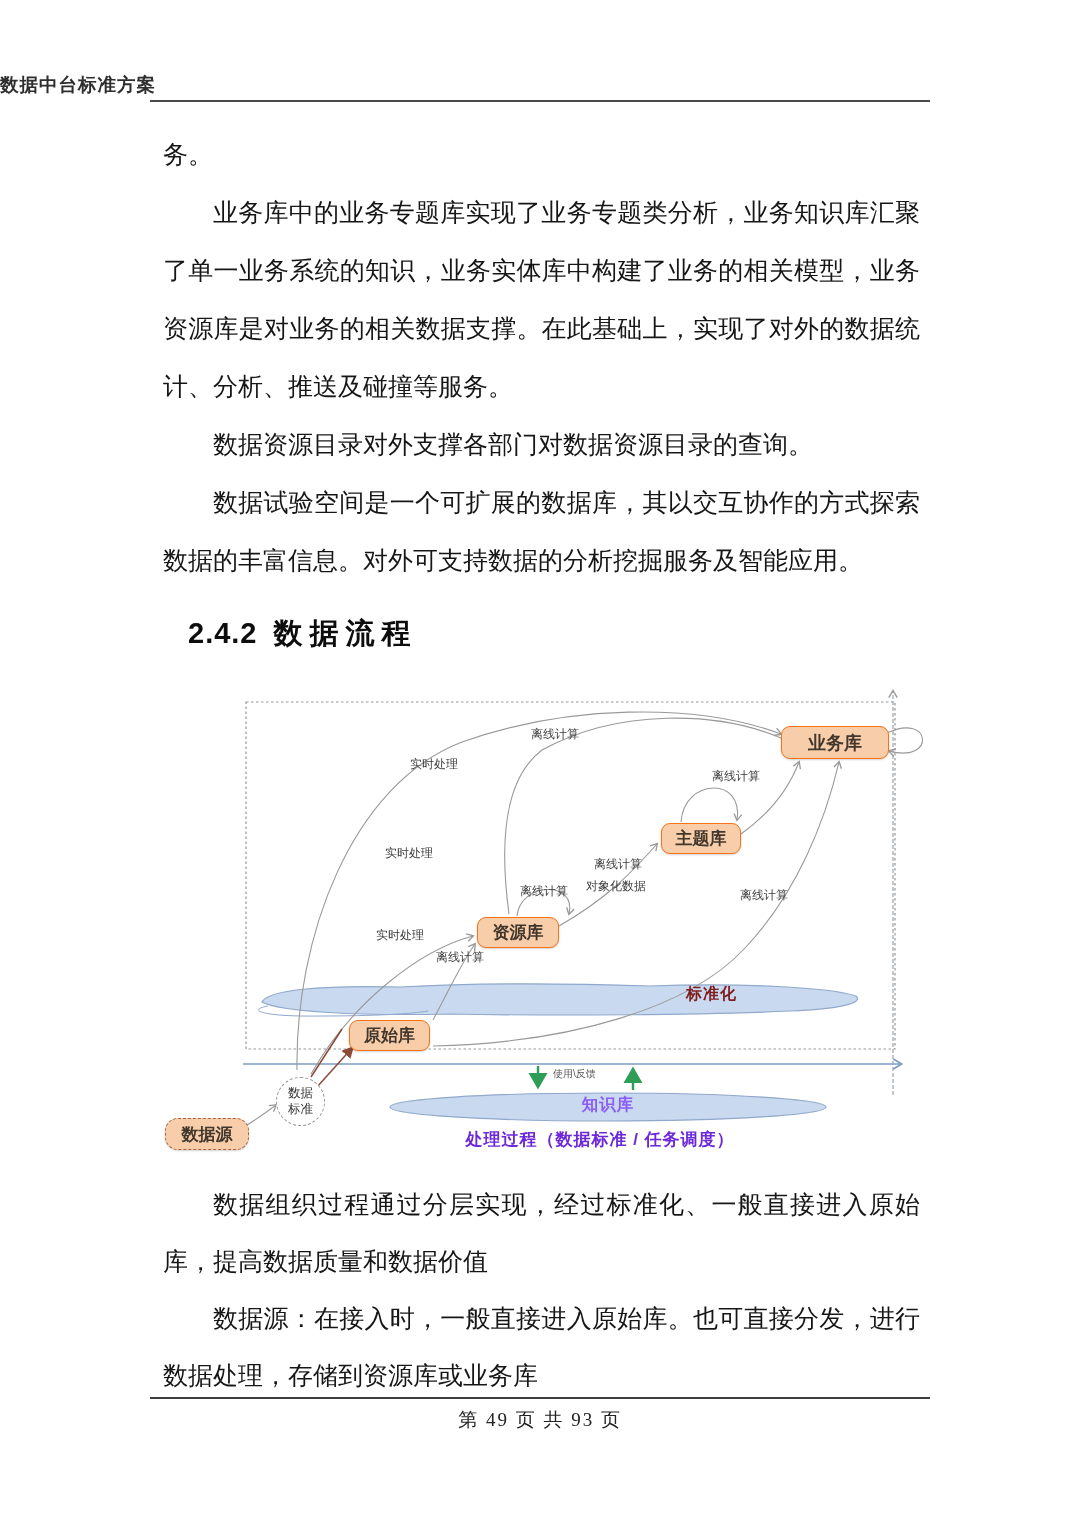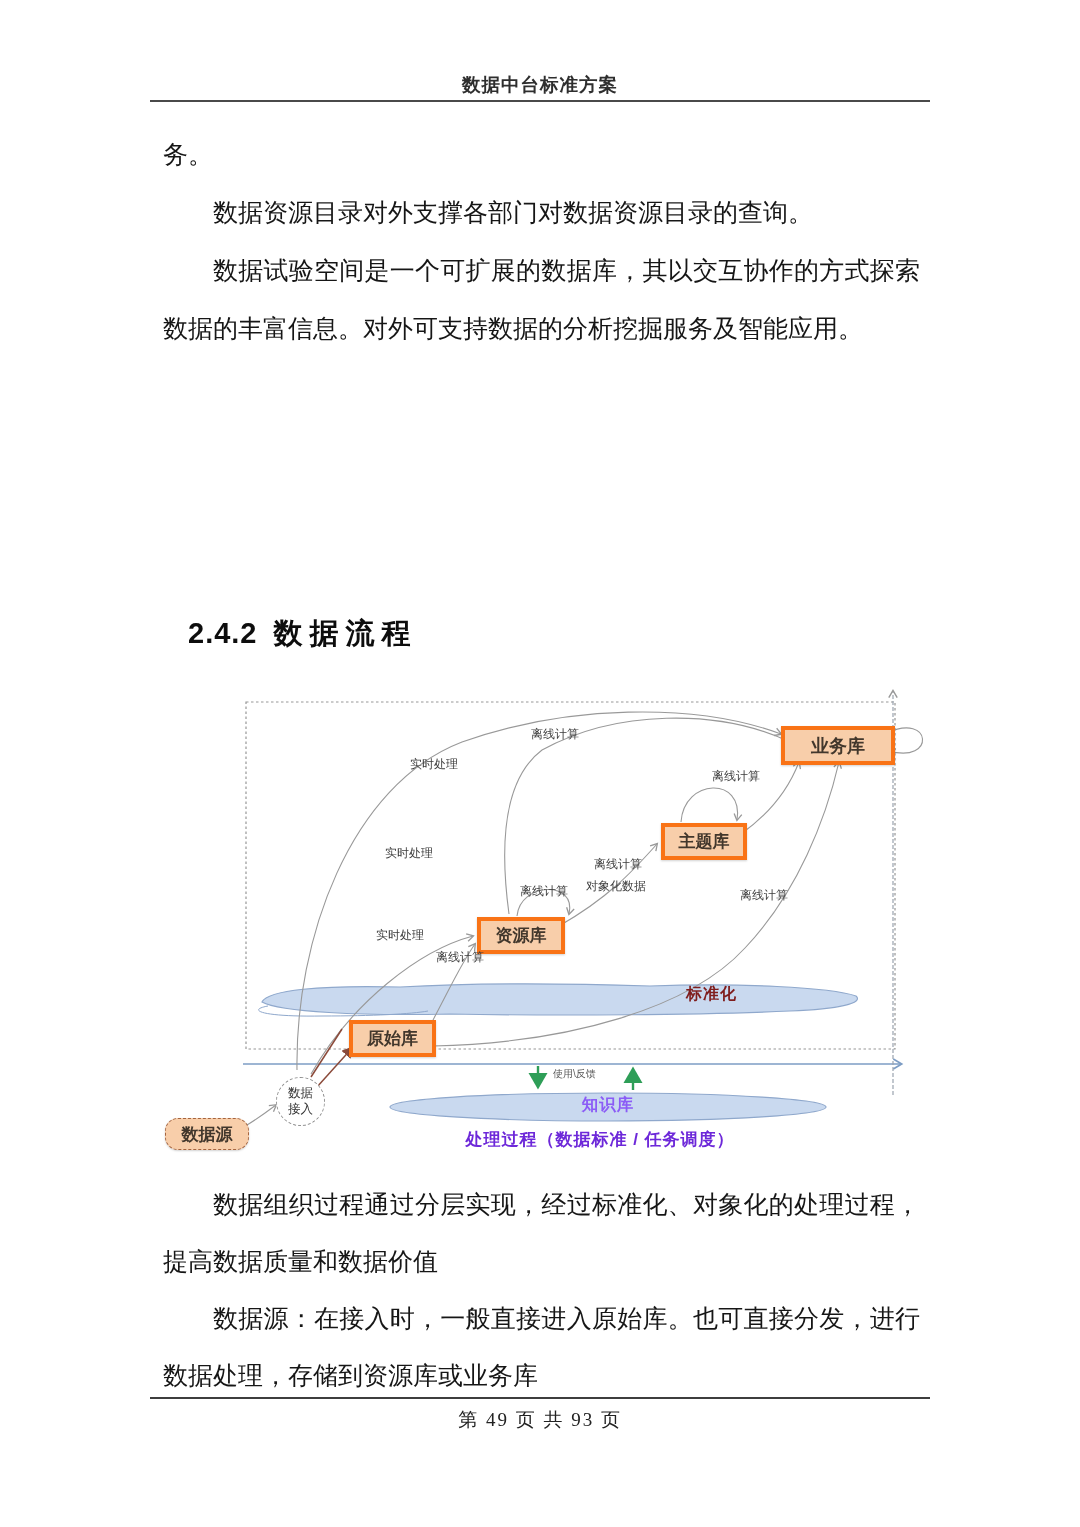--- a/index.html
+++ b/index.html
@@ -1,20 +1,20 @@
 <!DOCTYPE html>
 <html><head>
 <meta charset="utf-8">
 <style>
   html,body{margin:0;padding:0;background:#ffffff;}
   .page{position:relative;width:1080px;height:1527px;background:#ffffff;overflow:hidden;
         font-family:"Liberation Serif",serif;color:#161616;}
 
   
-  .header-title{position:absolute;top:72px;left:0;right:0;text-align:center;
+  .header-title{position:absolute;top:72px;left:0;right:0;text-align:left;
     font-size:18.5px;letter-spacing:1px;color:#2e2e2e;font-weight:600;}
   .header-rule{position:absolute;top:100px;left:150px;width:780px;height:2px;background:#4a4a4a;}
   .footer-rule{position:absolute;top:1397px;left:150px;width:780px;height:2px;background:#3d3d3d;}
   .footer-text{position:absolute;top:1407px;left:0;right:0;text-align:center;
     font-size:19px;letter-spacing:2px;color:#222;}
 
   
   .text-top{position:absolute;top:126px;left:163px;width:757px;
     font-size:25px;line-height:58px;text-align:justify;}
   .text-bottom{position:absolute;top:1176px;left:163px;width:757px;
@@ -22,21 +22,21 @@
   .text-top p,.text-bottom p{margin:0;text-indent:50px;}
   .text-top p.noindent{text-indent:0;}
 
   .section-heading{position:absolute;top:614px;left:188px;
     font-family:"Liberation Sans",sans-serif;font-weight:bold;font-size:29px;color:#0d0d0d;}
   .section-heading .num{margin-right:16px;letter-spacing:1px;}
   .section-heading .ttl{letter-spacing:7px;}
 
   
   .diagram-svg{position:absolute;left:0;top:0;width:1080px;height:1527px;pointer-events:none;}
-  .node{position:absolute;background:#F8CEAA;border:4px solid #f97316;border-radius:0;
+  .node{position:absolute;background:#F8CEAA;border:1px solid #f97316;border-radius:9px;
     display:flex;align-items:center;justify-content:center;
     font-family:"Liberation Sans",sans-serif;font-weight:bold;color:#42372c;
     box-shadow:0 1px 2px rgba(0,0,0,0.18);}
   .node-business{left:781px;top:726px;width:106px;height:31px;font-size:18px;}
   .node-topic{left:661px;top:823px;width:78px;height:29px;font-size:17px;}
   .node-resource{left:477px;top:917px;width:80px;height:29px;font-size:17px;}
   .node-raw{left:349px;top:1020px;width:79px;height:29px;font-size:17px;}
   .node-source{left:165px;top:1118px;width:82px;height:30px;font-size:17px;
     border:1.5px dashed #a5643f;border-radius:13px;}
   .node-access{left:276px;top:1077px;width:47px;height:47px;border-radius:50%;
@@ -67,20 +67,21 @@
 </head>
 <body>
 
 <div class="page">
 
   <div class="header-title">数据中台标准方案</div>
   <div class="header-rule"></div>
 
   <div class="text-top">
     <p class="noindent">务。</p>
+    <p>业务库中的业务专题库实现了业务专题类分析，业务知识库汇聚了单一业务系统的知识，业务实体库中构建了业务的相关模型，业务资源库是对业务的相关数据支撑。在此基础上，实现了对外的数据统计、分析、推送及碰撞等服务。</p>
     <p>数据资源目录对外支撑各部门对数据资源目录的查询。</p>
     <p>数据试验空间是一个可扩展的数据库，其以交互协作的方式探索数据的丰富信息。对外可支持数据的分析挖掘服务及智能应用。</p>
   </div>
 
   <div class="section-heading">
     <span class="num">2.4.2</span><span class="ttl">数据流程</span>
   </div>
 
   <svg class="diagram-svg" viewBox="0 0 1080 1527">
     <defs>
@@ -145,39 +146,39 @@
   <div class="node node-resource">
       <span>资源库</span>
     </div>
   <div class="node node-raw">
       <span>原始库</span>
     </div>
   <div class="node node-source">
       <span>数据源</span>
     </div>
   <div class="node node-access">
-      <span>数据接入</span>
+      <span>数据标准</span>
     </div>
 
   <span class="elabel lab-offline-top">离线计算</span>
   <span class="elabel lab-realtime-upper">实时处理</span>
   <span class="elabel lab-realtime-mid">实时处理</span>
   <span class="elabel lab-offline-topic-biz">离线计算</span>
   <span class="elabel lab-offline-res-topic">离线计算</span>
   <span class="elabel lab-objectified">对象化数据</span>
   <span class="elabel lab-offline-res-loop">离线计算</span>
   <span class="elabel lab-offline-right">离线计算</span>
   <span class="elabel lab-realtime-res">实时处理</span>
   <span class="elabel lab-offline-raw-res">离线计算</span>
   <span class="elabel lab-standardize">标准化</span>
   <span class="elabel lab-knowledge">知识库</span>
   <span class="elabel lab-feedback">使用\反馈</span>
   <div class="diagram-caption">处理过程（数据标准 / 任务调度）</div>
 
   <div class="text-bottom">
-    <p>数据组织过程通过分层实现，经过标准化、对象化的处理过程，提高数据质量和数据价值</p>
+    <p>数据组织过程通过分层实现，经过标准化、一般直接进入原始库，提高数据质量和数据价值</p>
     <p>数据源：在接入时，一般直接进入原始库。也可直接分发，进行数据处理，存储到资源库或业务库</p>
   </div>
 
   <div class="footer-rule"></div>
   <div class="footer-text">第 49 页 共 93 页</div>
 
 </div>
 
 </body></html>

